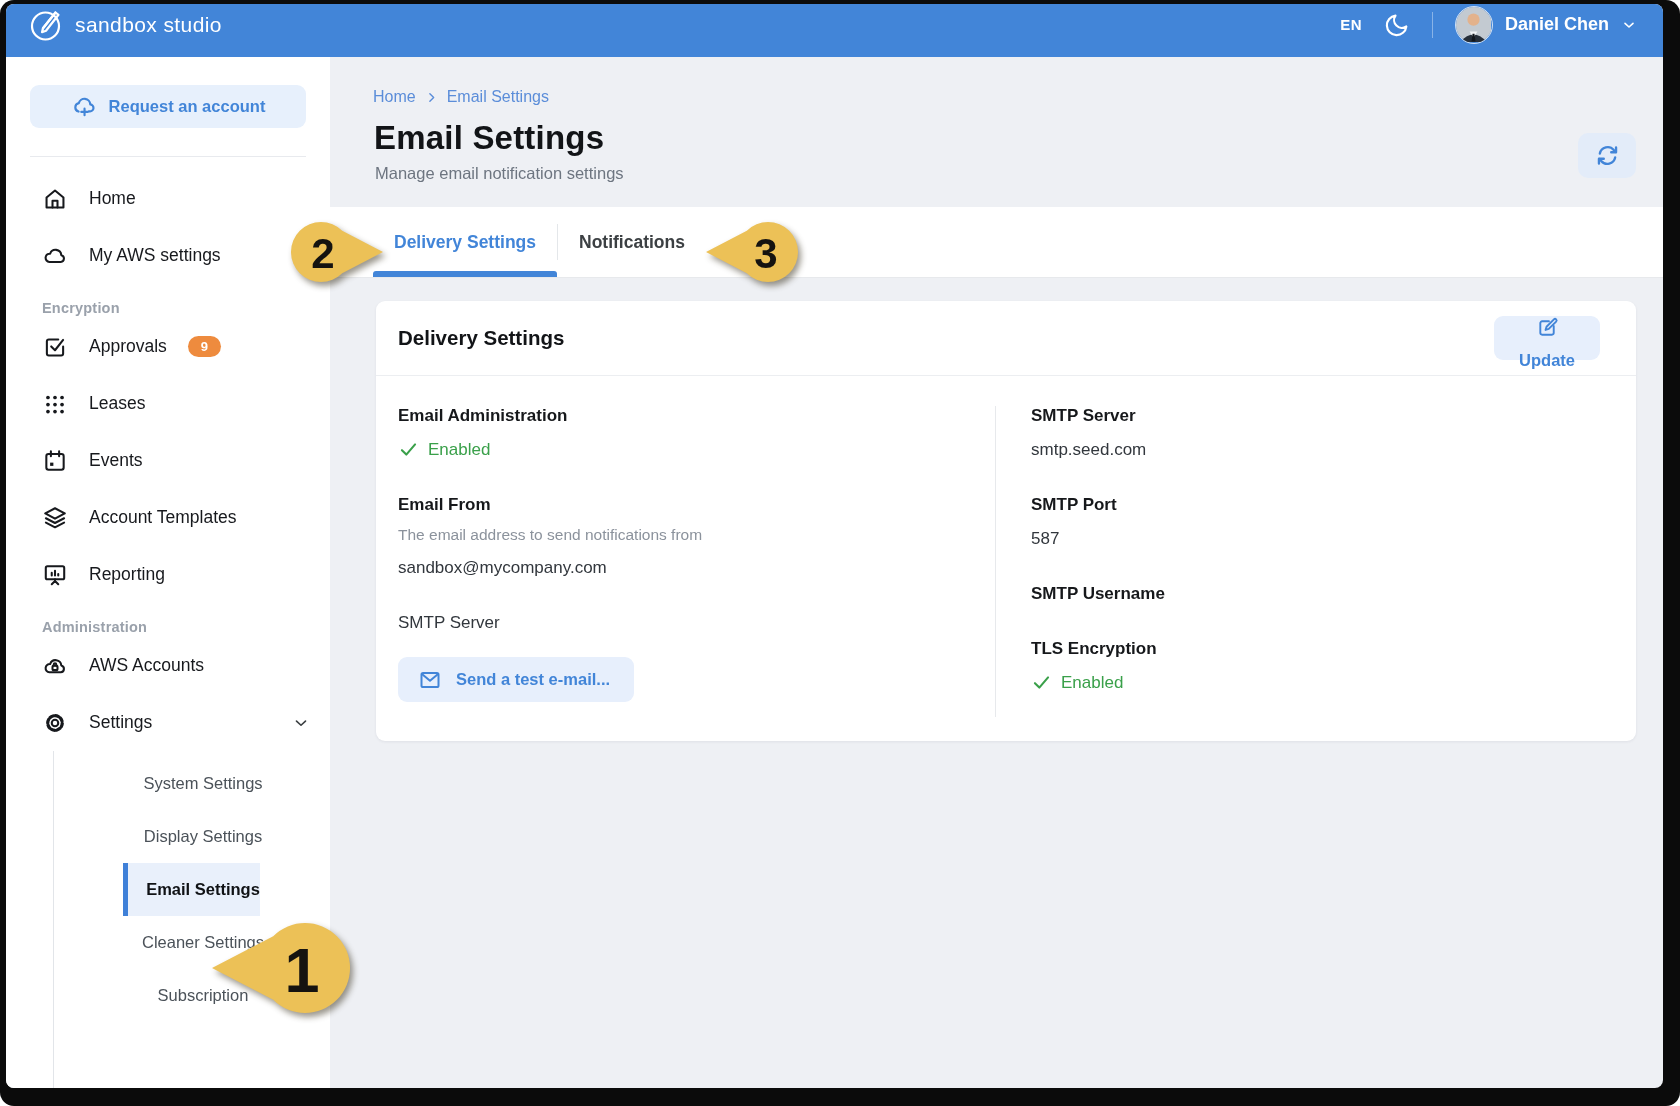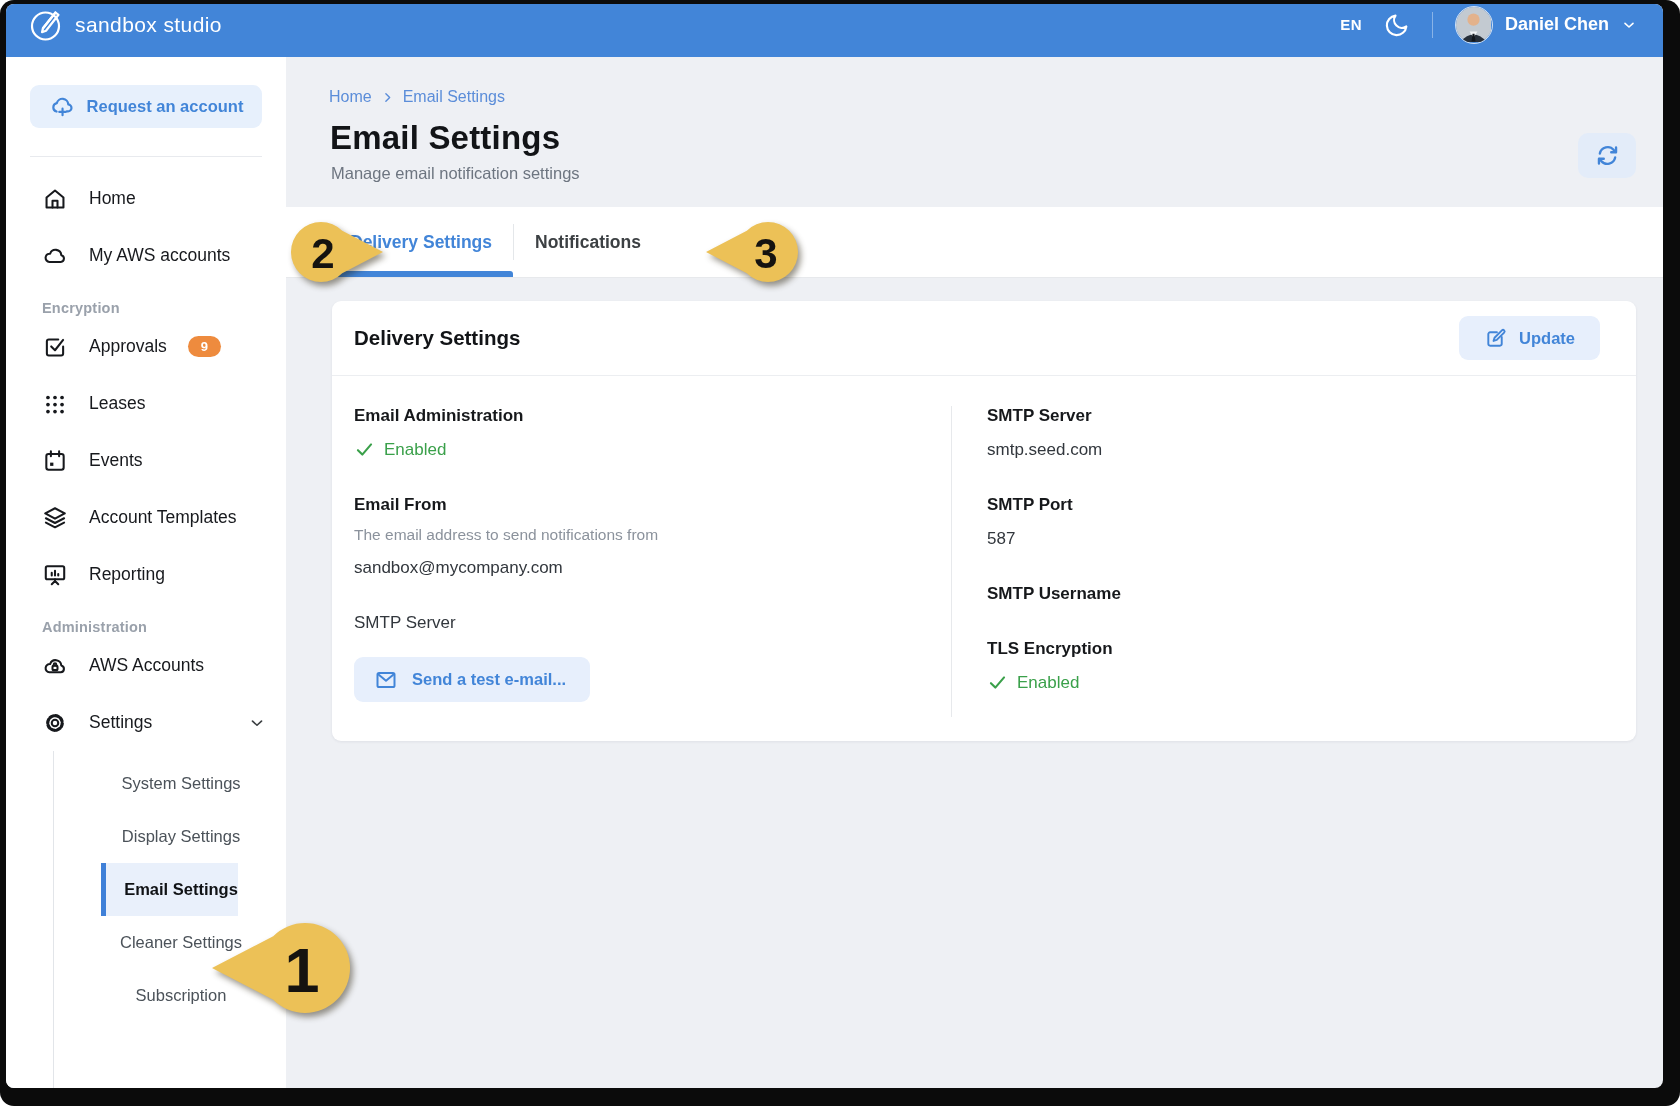--- a/index.html
+++ b/index.html
@@ -15,21 +15,21 @@
   .header-right { margin-left:auto; display:flex; align-items:center; gap:22px; }
   .lang { font-size:15px; font-weight:700; letter-spacing:.5px; cursor:pointer; }
   .icon-btn { background:none; border:none; color:#fff; cursor:pointer; display:flex; align-items:center; }
   .hdr-divider { width:1px; height:26px; background:rgba(255,255,255,.38); }
   .user { display:flex; align-items:center; gap:12px; cursor:pointer; }
   .avatar { width:38px; height:38px; border-radius:50%; overflow:hidden; border:1.5px solid rgba(255,255,255,.75); flex:0 0 auto; }
   .user-name { font-size:18px; font-weight:700; }
 
   
   .body-row { display:flex; flex:1; min-height:0; }
-  .sidebar { width:280px; background:#fff; flex:0 0 auto; display:flex; flex-direction:column; overflow:hidden; }
+  .sidebar { width:324px; background:#fff; flex:0 0 auto; display:flex; flex-direction:column; overflow:hidden; }
   .main { flex:1; position:relative; overflow:hidden; }
 
   
   .request-btn { margin:28px 24px 0 24px; height:43px; border:none; border-radius:9px; background:#e7f0fc;
                  color:#4285d8; font-size:16.5px; font-weight:600; display:flex; align-items:center; justify-content:center;
                  gap:12px; cursor:pointer; font-family:inherit; }
   .side-divider { height:1px; background:#e8eaee; margin:28px 24px 0 24px; }
   .nav { padding-top:13px; }
   .nav-item { height:57px; display:flex; align-items:center; gap:21px; padding:0 20px 0 36px;
               font-size:17.5px; font-weight:500; color:#17191d; cursor:pointer; }
@@ -59,21 +59,21 @@
   .tab.active { color:#4285d8; }
   .tab.active::after { content:""; position:absolute; left:0; right:0; bottom:0; height:6px; background:#4285d8; border-radius:3px 3px 0 0; }
   .tab-sep { width:1px; background:#e4e7ea; margin:17px 0; }
 
   
   .card { margin:23px 27px 0 46px; background:#fff; border-radius:9px; box-shadow:0 1px 3px rgba(25,35,50,.07); }
   .card-header { height:75px; display:flex; align-items:center; padding:0 36px 0 22px; border-bottom:1px solid #eceef1; }
   .card-title { font-size:20.5px; font-weight:700; color:#121417; }
   .update-btn { margin-left:auto; height:44px; border:none; border-radius:9px; background:#e7effc; color:#4285d8;
                 font-size:16.5px; font-weight:600; display:flex; align-items:center; gap:12px; padding:0 25px;
-                cursor:pointer; font-family:inherit; }
+                cursor:pointer; font-family:inherit;flex-direction:column; }
   .card-body { display:flex; padding:30px 24px 24px 22px; }
   .col-left { width:597px; flex:0 0 auto; }
   .col-sep { border-left:1px solid #e7e9ec; }
   .col-right { flex:1; padding-left:35px; }
   .field { margin-bottom:24px; }
   .field-label { font-size:17px; font-weight:700; color:#16181b; }
   .field-desc { margin-top:11px; font-size:15.5px; color:#8b929c; }
   .field-value { margin-top:14px; font-size:17px; color:#32373d; }
   .status-value { margin-top:13px; display:flex; align-items:center; gap:9px; font-size:17px; color:#3aa04a; }
   .f-gap-lg { margin-bottom:35px; }
@@ -155,21 +155,21 @@
             </svg>
           </span>
           <span>Home</span>
         </div>
         <div class="nav-item">
           <span style="display:flex;">
             <svg width="26" height="26" viewBox="0 0 24 24" fill="none" stroke="#17191d" stroke-width="1.9" stroke-linecap="round" stroke-linejoin="round">
               <path d="M17.3 17.5 H6.8 A3.8 3.8 0 1 1 7.5 9.9 A5.3 5.3 0 0 1 17.8 11.2 A3.2 3.2 0 0 1 17.3 17.5 Z"></path>
             </svg>
           </span>
-          <span>My AWS accounts</span>
+          <span>My AWS settings</span>
         </div>
 
         <div class="section-label">Encryption</div>
 
         <div class="nav-item">
           <span style="display:flex;">
             <svg width="26" height="26" viewBox="0 0 24 24" fill="none" stroke="#17191d" stroke-width="1.9" stroke-linecap="round" stroke-linejoin="round">
               <path d="M19.5 11.5 V18 a1.8 1.8 0 0 1 -1.8 1.8 H6.3 A1.8 1.8 0 0 1 4.5 18 V6.8 A1.8 1.8 0 0 1 6.3 5 H15"></path>
               <path d="M8.5 11.5 L12 15 L19.5 5.5"></path>
             </svg>

